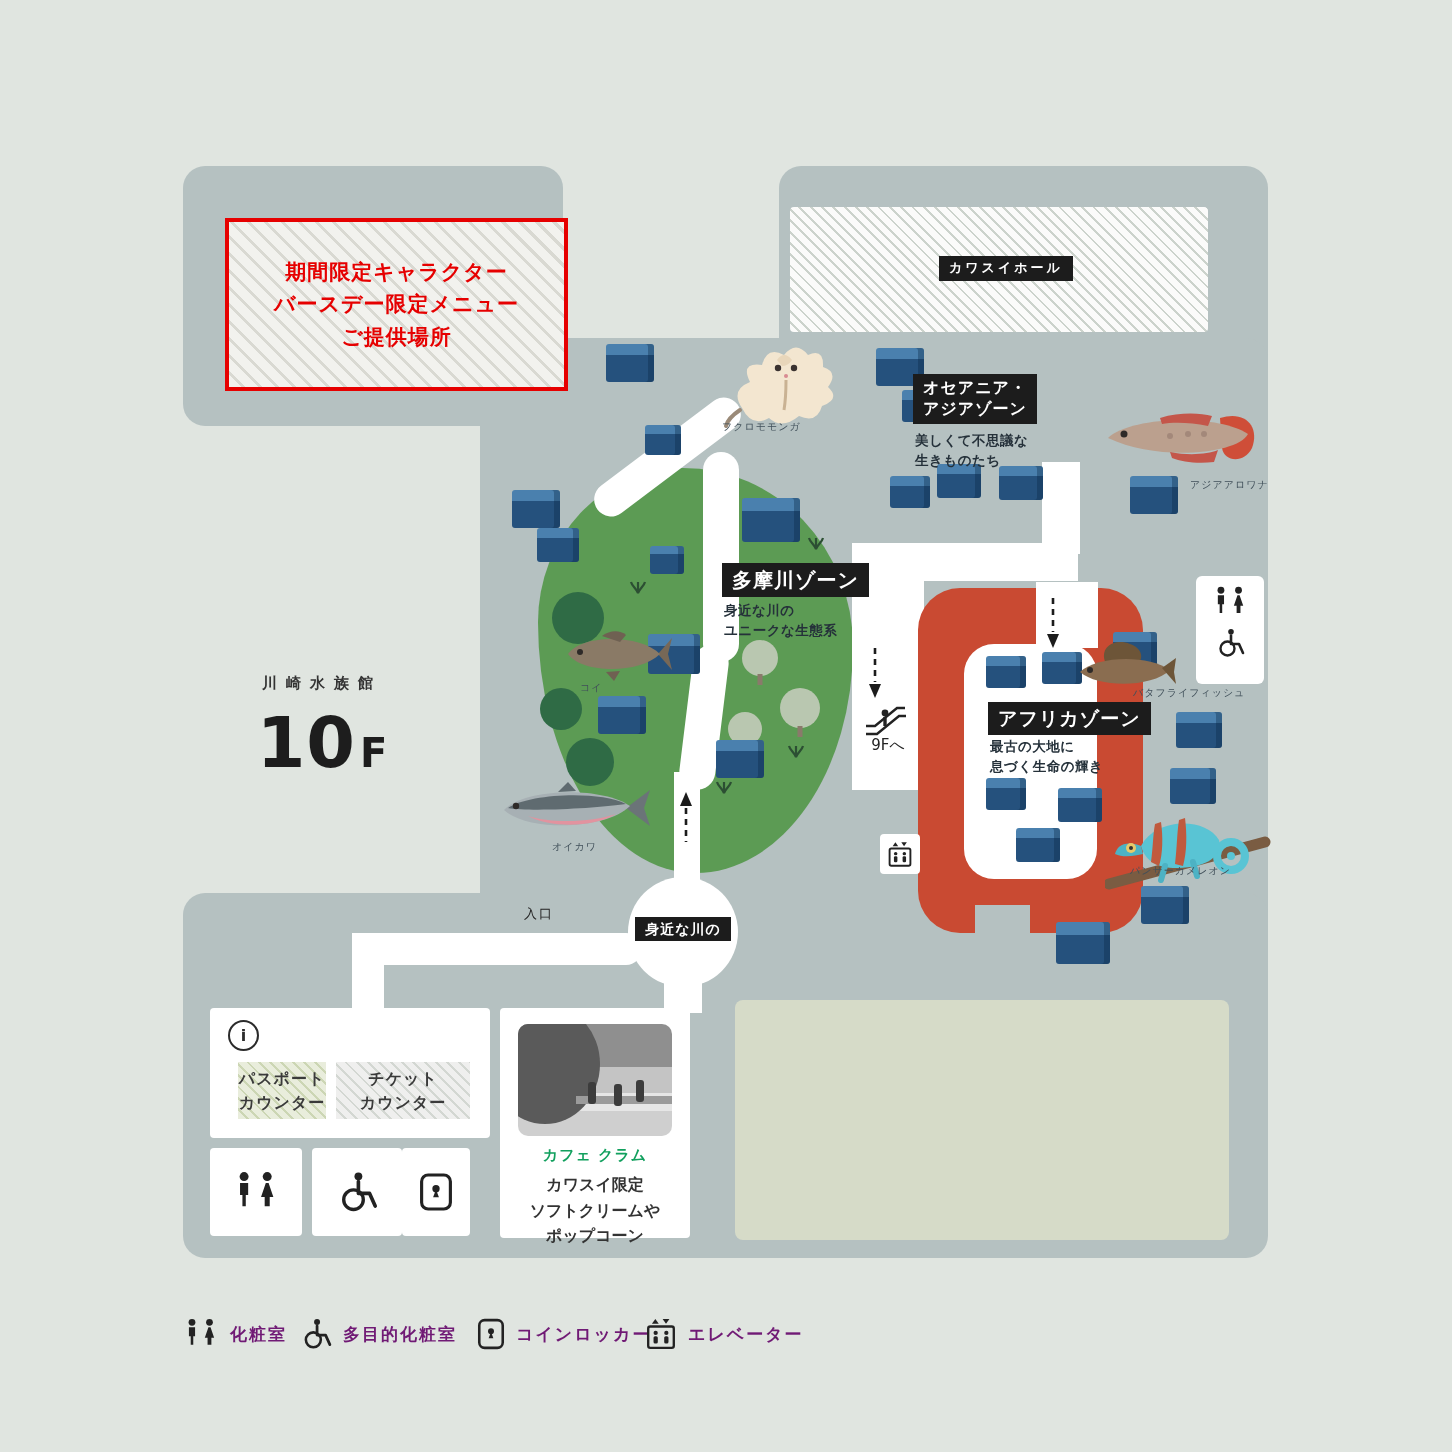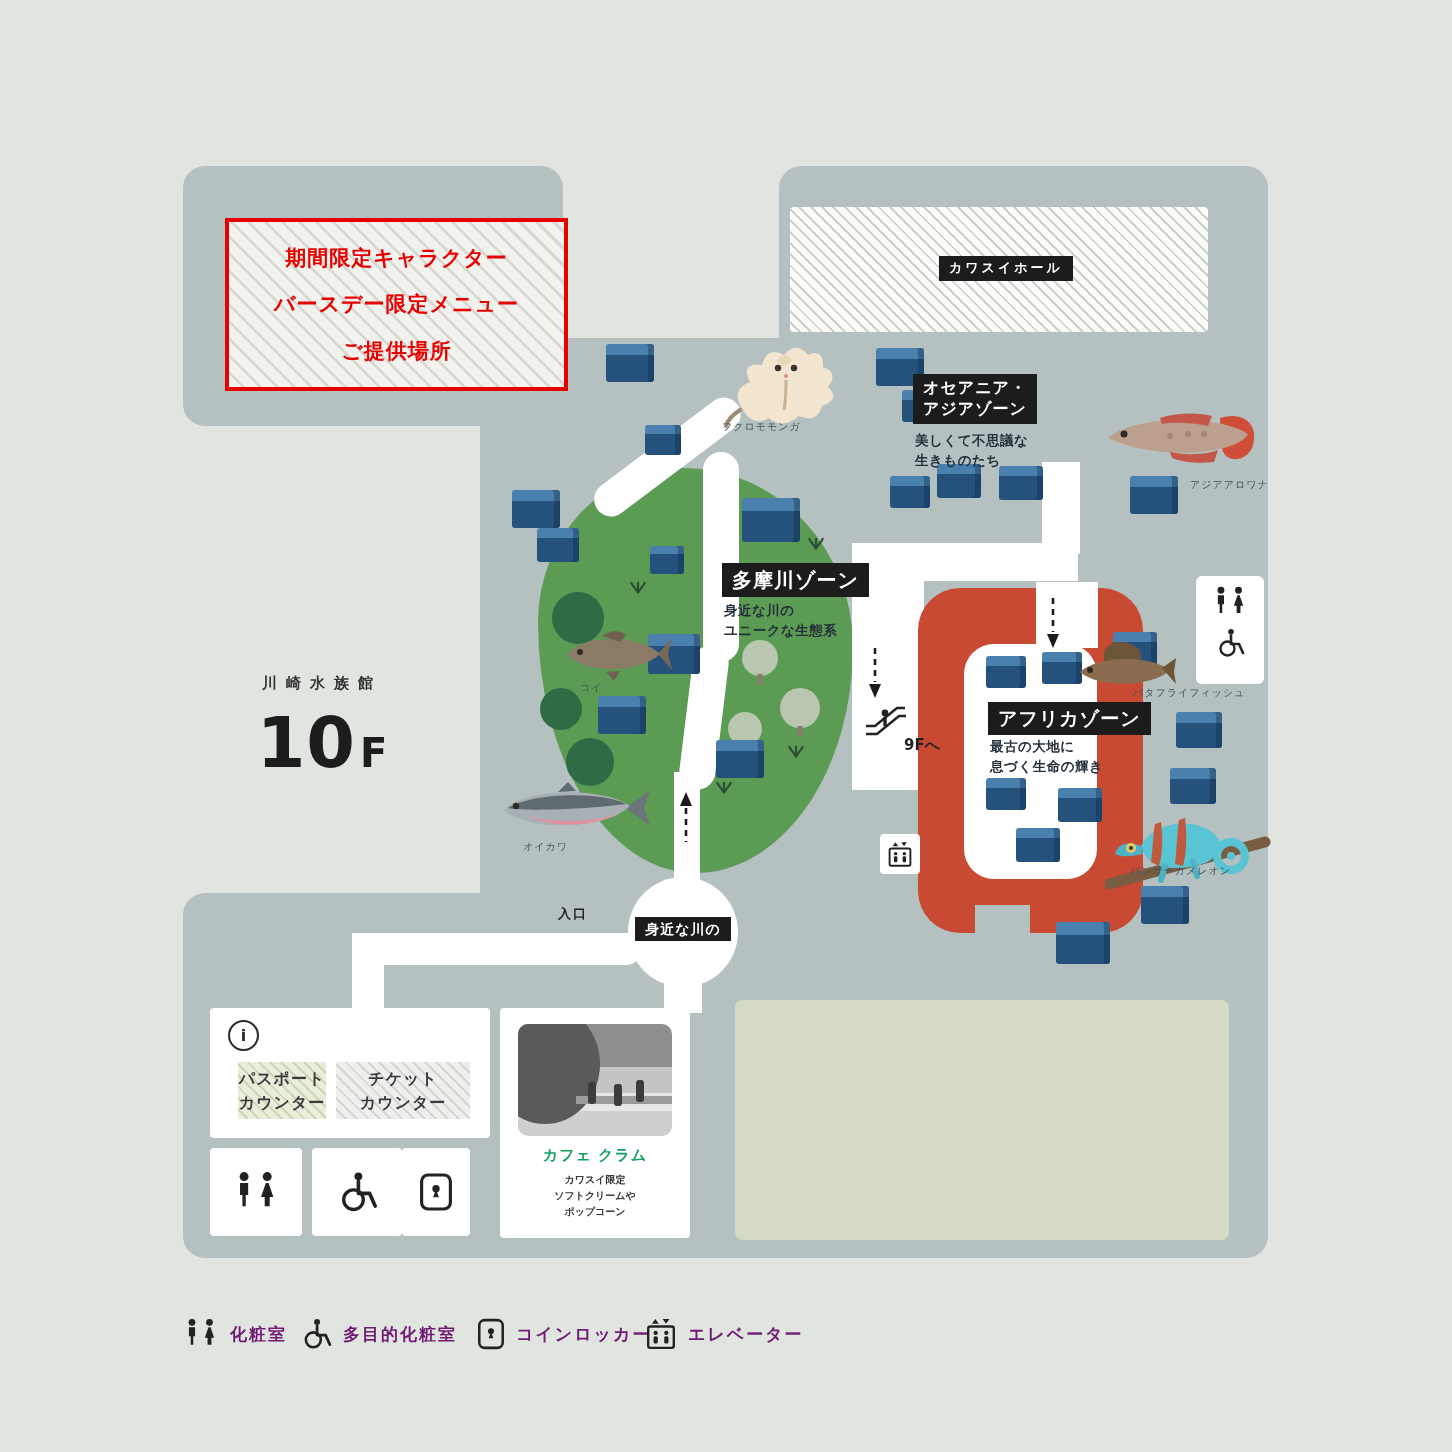--- a/index.html
+++ b/index.html
@@ -4,21 +4,21 @@
 <style>
   html,body{margin:0;padding:0;}
   body{font-family:"DejaVu Sans","Liberation Sans",sans-serif;}
   .stage{position:relative;width:1452px;height:1452px;background:#e0e5e0;overflow:hidden;}
   .abs{position:absolute;}
   .mapblk{position:absolute;background:#b5c1c1;border-radius:22px;}
   .white{position:absolute;background:#ffffff;}
   .hatch-hall{position:absolute;background:repeating-linear-gradient(45deg,#fbfbfa 0 6px,#ccd3cc 6px 8px);border-radius:4px;}
   .notice{position:absolute;left:225px;top:218px;width:335px;height:165px;border:4px solid #e60000;
           background:repeating-linear-gradient(45deg,#f2f2ee 0 9px,#d9d9d2 9px 12px);
-          display:flex;flex-direction:column;justify-content:center;align-items:center;gap:14px;}
+          display:flex;flex-direction:column;justify-content:center;align-items:center;}
   .notice div{color:#e60000;font-weight:bold;font-size:21px;line-height:1.55;letter-spacing:1px;}
   .zbadge{position:absolute;background:#1c1c1c;color:#ffffff;font-weight:bold;font-size:16px;line-height:1.3;
           padding:4px 10px;letter-spacing:1px;white-space:nowrap;}
   .zdesc{position:absolute;font-weight:bold;font-size:13.5px;line-height:1.5;color:#25313a;letter-spacing:.5px;}
   .albl{position:absolute;font-size:10px;color:#41505a;letter-spacing:1px;white-space:nowrap;}
   .tank{position:absolute;border-radius:3px;background:linear-gradient(180deg,#4a80ae 0 30%,#25517d 30%);
         box-shadow:inset -6px 0 0 rgba(10,40,70,.35);}
   .greenzone{position:absolute;left:538px;top:468px;width:315px;height:405px;background:#5c9b54;
              border-radius:46% 54% 50% 50%/38% 44% 56% 62%;}
   .tree{position:absolute;border-radius:50%;}
@@ -41,24 +41,24 @@
   .legend-item span{font-size:17px;font-weight:bold;color:#701a75;letter-spacing:2px;}
   .brand-name{position:absolute;left:172px;top:595px;width:300px;text-align:center;font-size:46px;font-weight:bold;
               color:#12a05e;letter-spacing:9px;}
   .brand-sub{position:absolute;left:172px;top:674px;width:300px;text-align:center;font-size:15px;color:#333;
              letter-spacing:9px;font-weight:bold;}
   .floor{position:absolute;left:172px;top:702px;width:300px;text-align:center;color:#1d1d1d;}
   .floor .n{font-size:70px;font-weight:bold;letter-spacing:1px;}
   .floor .f{font-size:40px;font-weight:bold;margin-left:4px;}
   .info-i{width:27px;height:27px;border:2.5px solid #2b2b2b;border-radius:50%;display:flex;align-items:center;
           justify-content:center;font-weight:bold;font-size:16px;color:#2b2b2b;}
-  .small-bold{position:absolute;font-weight:bold;color:#222;padding-left:34px;}
+  .small-bold{position:absolute;font-weight:normal;color:#222;}
   .cafe-name{position:absolute;left:500px;top:1146px;width:190px;text-align:center;color:#12a05e;
              font-weight:bold;font-size:15px;letter-spacing:1px;}
-  .cafe-desc{position:absolute;left:500px;top:1172px;width:190px;text-align:center;font-size:10px;color:#333;
+  .cafe-desc{position:absolute;left:500px;top:1172px;width:190px;text-align:center;font-size:16px;color:#333;
              line-height:1.6;font-weight:bold;}
   .cafe-photo{position:absolute;left:518px;top:1024px;width:154px;height:112px;border-radius:10px;overflow:hidden;
               background:linear-gradient(180deg,#8f8f8f 0 38%,#c4c4c4 38% 62%,#e6e6e6 62% 78%,#cfcfcf 78%);}
   .cafe-photo .arch{position:absolute;left:-28px;top:-20px;width:110px;height:120px;border-radius:50%;
                     background:#5a5a5a;}
   .cafe-photo .counterline{position:absolute;left:58px;top:72px;width:96px;height:8px;background:#9b9b9b;}
   .cafe-photo .fig{position:absolute;width:8px;height:22px;background:#3c3c3c;border-radius:3px;}
 </style>
 </head>
 <body>
@@ -276,21 +276,21 @@
     <div>息づく生命の輝き</div>
   </div>
 
   <div class="abs" style="left:628px;top:919px;width:110px;text-align:center">
     <span class="zbadge" style="position:static;font-size:14px">身近な川の</span>
   </div>
 
   <div class="albl" style="left:722px;top:420px">フクロモモンガ</div>
   <div class="albl" style="left:1190px;top:478px">アジアアロワナ</div>
   <div class="albl" style="left:580px;top:681px">コイ</div>
-  <div class="albl" style="left:523px;top:840px">オイカワ</div>
+  <div class="albl" style="left:552px;top:840px">オイカワ</div>
   <div class="albl" style="left:1133px;top:686px">バタフライフィッシュ</div>
   <div class="albl" style="left:1130px;top:864px">パンサーカメレオン</div>
 
   <div class="small-bold" style="left:524px;top:905px;font-size:13px;letter-spacing:2px">入口</div>
 
   <div class="brand-sub">川崎水族館</div>
   <div class="floor">
     <span class="n">10</span><span class="f">F</span>
   </div>
 

